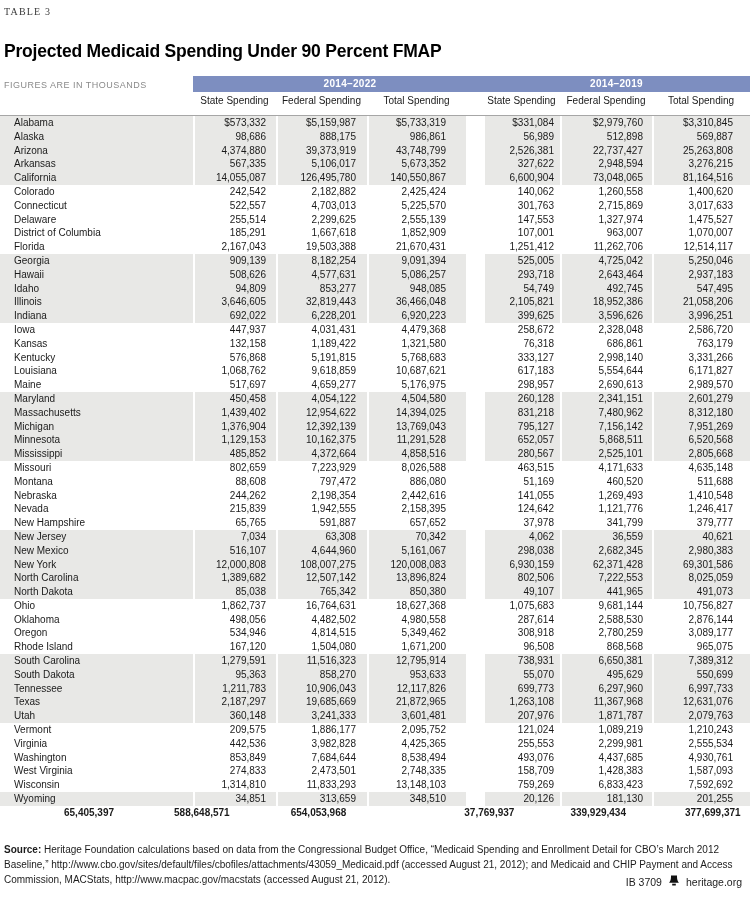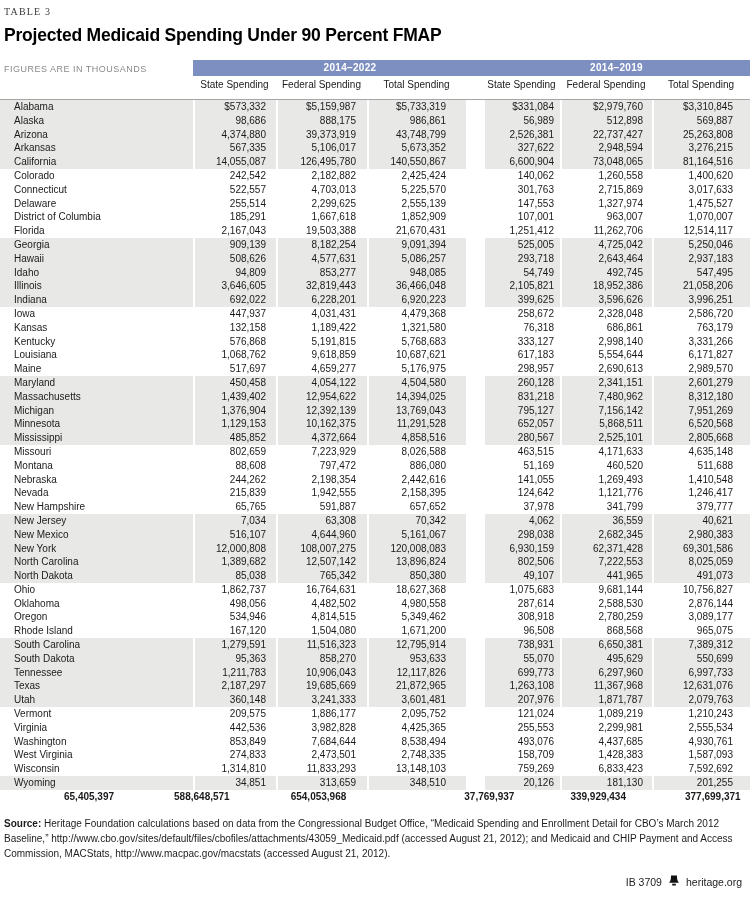--- a/index.html
+++ b/index.html
@@ -1,38 +1,38 @@
 <!DOCTYPE html>
 <html><head>
 <meta charset="utf-8">
 <style>
   * { margin:0; padding:0; box-sizing:border-box; }
   body { background:#fff; font-family:"Liberation Sans", sans-serif; }
   .page { width:750px; height:898px; background:#ffffff; position:relative; overflow:hidden; }
   .kicker { font-family:"Liberation Serif", serif; font-size:10px; letter-spacing:1.2px; color:#3a3a3a; margin:6px 0 0 4px; }
-  .title { font-size:17.5px; font-weight:bold; letter-spacing:-0.2px; color:#000; margin:8px 0 0 4px; font-family:"Liberation Sans", sans-serif; }
+  .title { font-size:17.5px; font-weight:bold; letter-spacing:-0.2px; color:#000; margin:24px 0 0 4px; font-family:"Liberation Sans", sans-serif; }
   .head-row { position:relative; height:16px; margin-top:14px; }
   .units { position:absolute; left:4px; bottom:2px; font-size:9px; color:#8a8a8a; letter-spacing:0.5px; }
   .bar { position:absolute; top:0; height:16px; background:#7d8ec0; color:#fff; font-size:10px;
          font-weight:bold; text-align:center; line-height:16px; letter-spacing:0.3px; }
   .bar1 { left:193px; width:314px; }
   .bar2 { left:483px; width:267px; }
   .colhead { display:flex; height:24px; align-items:center; padding-bottom:6px; border-bottom:1px solid #a6a6a6; }
   .ch { font-size:10px; color:#1a1a1a; text-align:center; white-space:nowrap; }
   .row { display:flex; height:13.8px; line-height:13.9px; font-size:10px; color:#1a1a1a; }
   .lbl { width:193px; padding-left:14px; white-space:nowrap; overflow:hidden; }
   .w1 { width:83px; } .w2 { width:91px; } .w3 { width:99px; }
   .gap { width:17px; background:#fff; }
   .w4 { width:77px; } .w5 { width:92px; } .w6 { width:98px; }
   .num { text-align:right; border-left:2px solid #fff; white-space:nowrap; }
   .p1 { padding-right:10px; } .p2 { padding-right:11px; } .p3 { padding-right:20px; }
   .p4 { padding-right:6px; }  .p5 { padding-right:9px; }  .p6 { padding-right:17px; }
   .band .lbl, .band .num { background:#e8e8e6; }
   .total-row { font-weight:bold;gap:48px; }
-  .source { margin:12px 4px 0 4px; font-size:10px; line-height:15px; color:#1c1c1c; width:730px; }
+  .source { margin:22px 4px 0 4px; font-size:10px; line-height:15px; color:#1c1c1c; width:730px; }
   .source b { font-weight:bold; }
   .footer { position:absolute; right:8px; bottom:9px; display:flex; align-items:center; gap:6px;
             font-size:10.5px; color:#1c1c1c; }
   .bell { display:inline-block; }
 </style>
 </head>
 <body>
 
 <div class="page">
 

